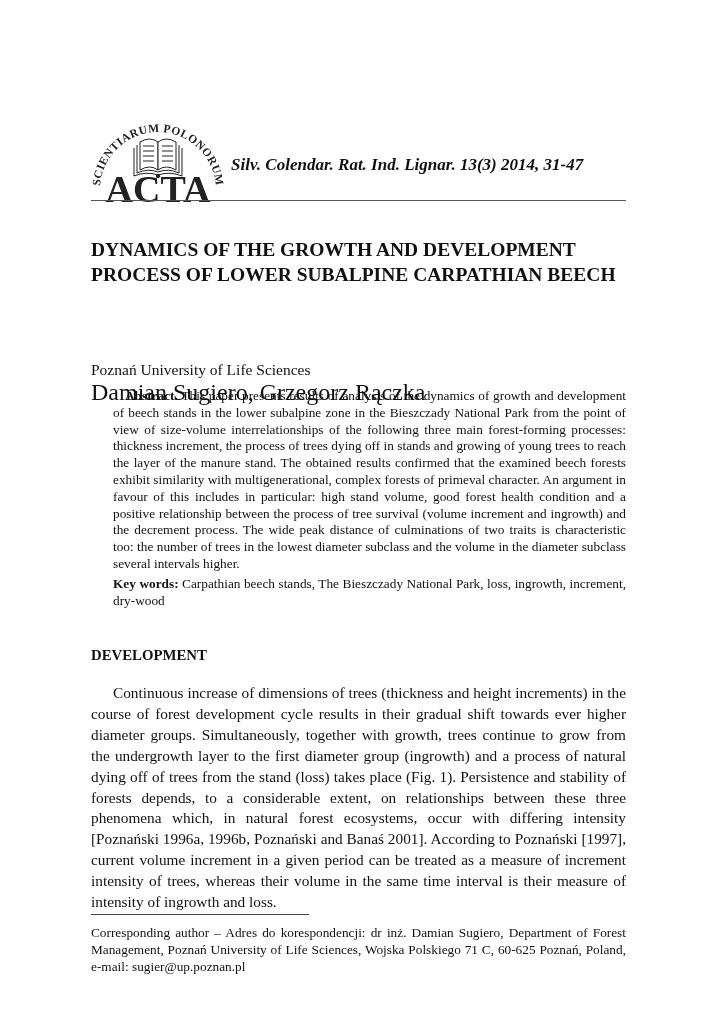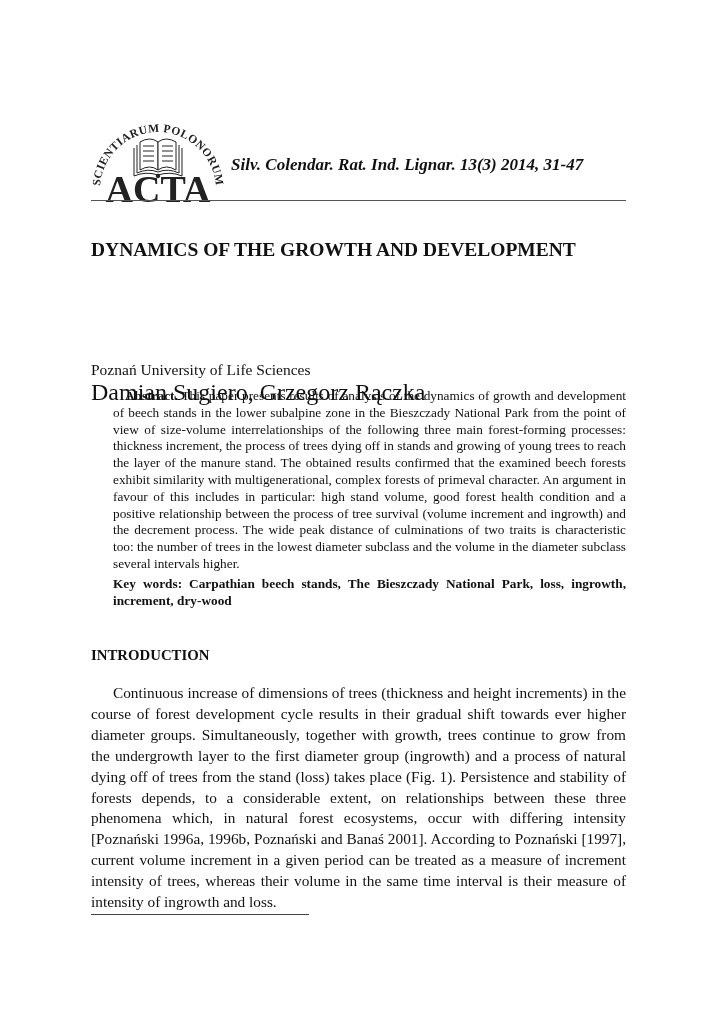--- a/index.html
+++ b/index.html
@@ -21,21 +21,21 @@
   .title div { white-space: nowrap; }
 
   .authors { position: absolute; left: 91px; top: 335px; font-size: 24px; line-height: 24px; white-space: nowrap; margin-top: 45px; }
   .affil { position: absolute; left: 91px; top: 360px; font-size: 15.5px; line-height: 20px; white-space: nowrap; }
 
   
   .abstract { position: absolute; left: 113px; top: 388px; width: 513px; font-size: 13.3px; line-height: 16.8px;
               text-align: justify; }
   .abstract b { font-weight: bold; margin-left: 12px; }
   .keywords { position: absolute; left: 113px; top: 576px; width: 513px; font-size: 13.3px; line-height: 16.8px;
-              text-align: justify; font-weight: bold; }
+              text-align: justify; }
 
   .section-heading { position: absolute; left: 91px; top: 646px; font-weight: bold; font-size: 14.8px; line-height: 18px; }
 
   .body-text { position: absolute; left: 91px; top: 683px; width: 535px; font-size: 15.3px; line-height: 20.9px;
                text-align: justify; text-indent: 22px; }
 
   .foot-rule { position: absolute; left: 91px; top: 914px; width: 218px; height: 1px; background: #444; }
   .footnote { position: absolute; left: 91px; top: 924px; width: 535px; font-size: 13.3px; line-height: 17px;
               text-align: justify; }
 </style>
@@ -65,34 +65,36 @@
     </svg>
   </div>
 
   <div class="journal">
     <div>Silv. Colendar. Rat. Ind. Lignar. 13(3) 2014, 31-47</div>
   </div>
   <div class="header-rule"></div>
 
   <div class="title">
     <div>DYNAMICS OF THE GROWTH AND DEVELOPMENT</div>
+    <div>PROCESS OF LOWER SUBALPINE CARPATHIAN BEECH</div>
   </div>
 
   <div class="authors">Damian Sugiero, Grzegorz Rączka</div>
   <div class="affil">Poznań University of Life Sciences</div>
 
   <div class="abstract">
     <b>Abstract. </b>
     <span>This paper presents results of analysis of the dynamics of growth and development of beech stands in the lower subalpine zone in the Bieszczady National Park from the point of view of size-volume interrelationships of the following three main forest-forming processes: thickness increment, the process of trees dying off in stands and growing of young trees to reach the layer of the manure stand. The obtained results confirmed that the examined beech forests exhibit similarity with multigenerational, complex forests of primeval character. An argument in favour of this includes in particular: high stand volume, good forest health condition and a positive relationship between the process of tree survival (volume increment and ingrowth) and the decrement process. The wide peak distance of culminations of two traits is characteristic too: the number of trees in the lowest diameter subclass and the volume in the diameter subclass several intervals higher.</span>
   </div>
 
   <div class="keywords">
     <b>Key words: </b>
     <span>Carpathian beech stands, The Bieszczady National Park, loss, ingrowth, increment, dry-wood</span>
   </div>
 
-  <div class="section-heading">INTRODUCTION</div>
+  <div class="section-heading">DEVELOPMENT</div>
 
   <div class="body-text">Continuous increase of dimensions of trees (thickness and height increments) in the course of forest development cycle results in their gradual shift towards ever higher diameter groups. Simultaneously, together with growth, trees continue to grow from the undergrowth layer to the first diameter group (ingrowth) and a process of natural dying off of trees from the stand (loss) takes place (Fig. 1). Persistence and stability of forests depends, to a considerable extent, on relationships between these three phenomena which, in natural forest ecosystems, occur with differing intensity [Poznański 1996a, 1996b, Poznański and Banaś 2001]. According to Poznański [1997], current volume increment in a given period can be treated as a measure of increment intensity of trees, whereas their volume in the same time interval is their measure of intensity of ingrowth and loss.</div>
 
   <div class="foot-rule"></div>
+  <div class="footnote">Corresponding author – Adres do korespondencji: dr inż. Damian Sugiero, Department of Forest Management, Poznań University of Life Sciences, Wojska Polskiego 71 C, 60-625 Poznań, Poland, e-mail: sugier@up.poznan.pl</div>
 
 </div>
 
 </body></html>

